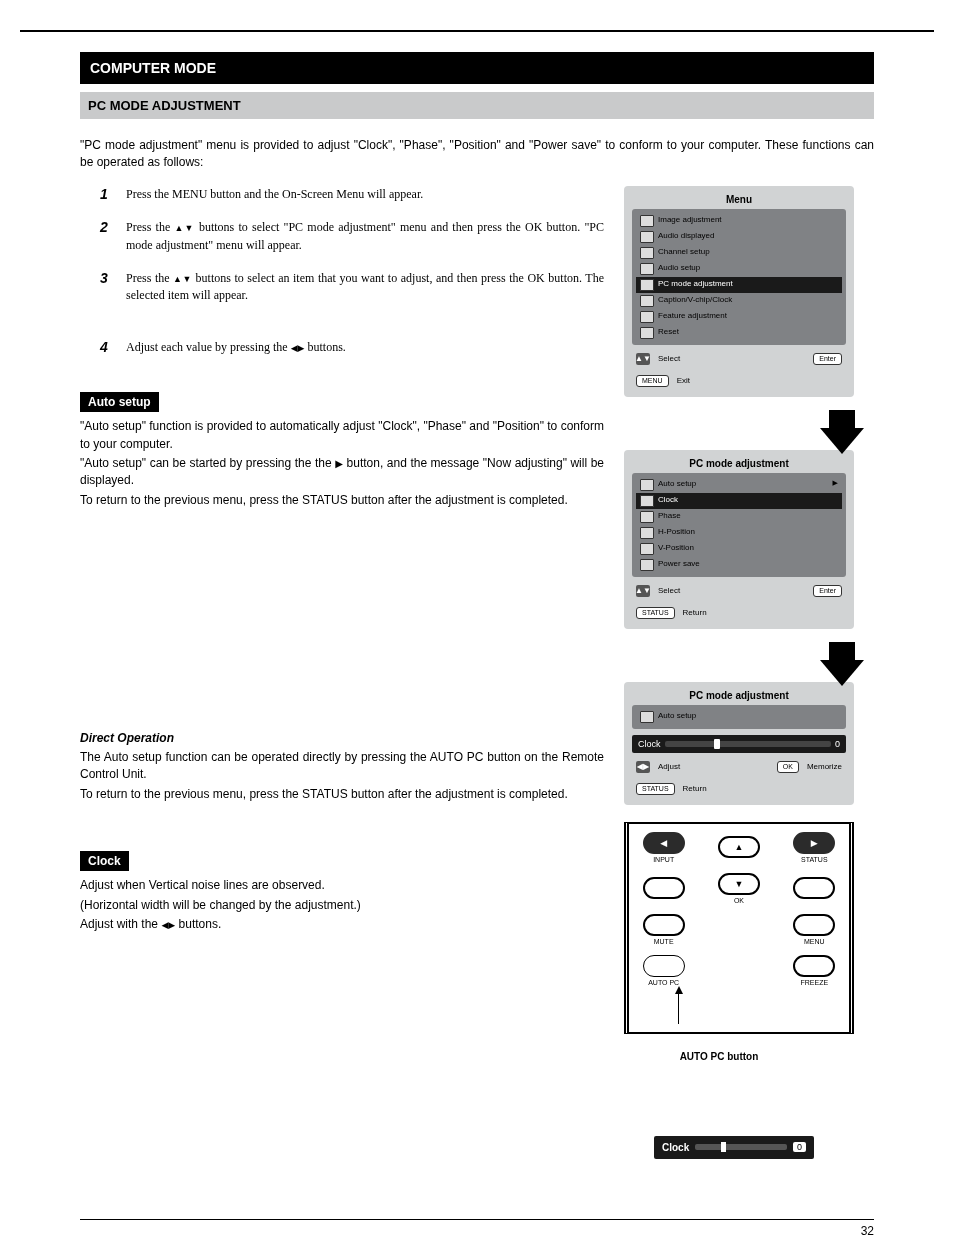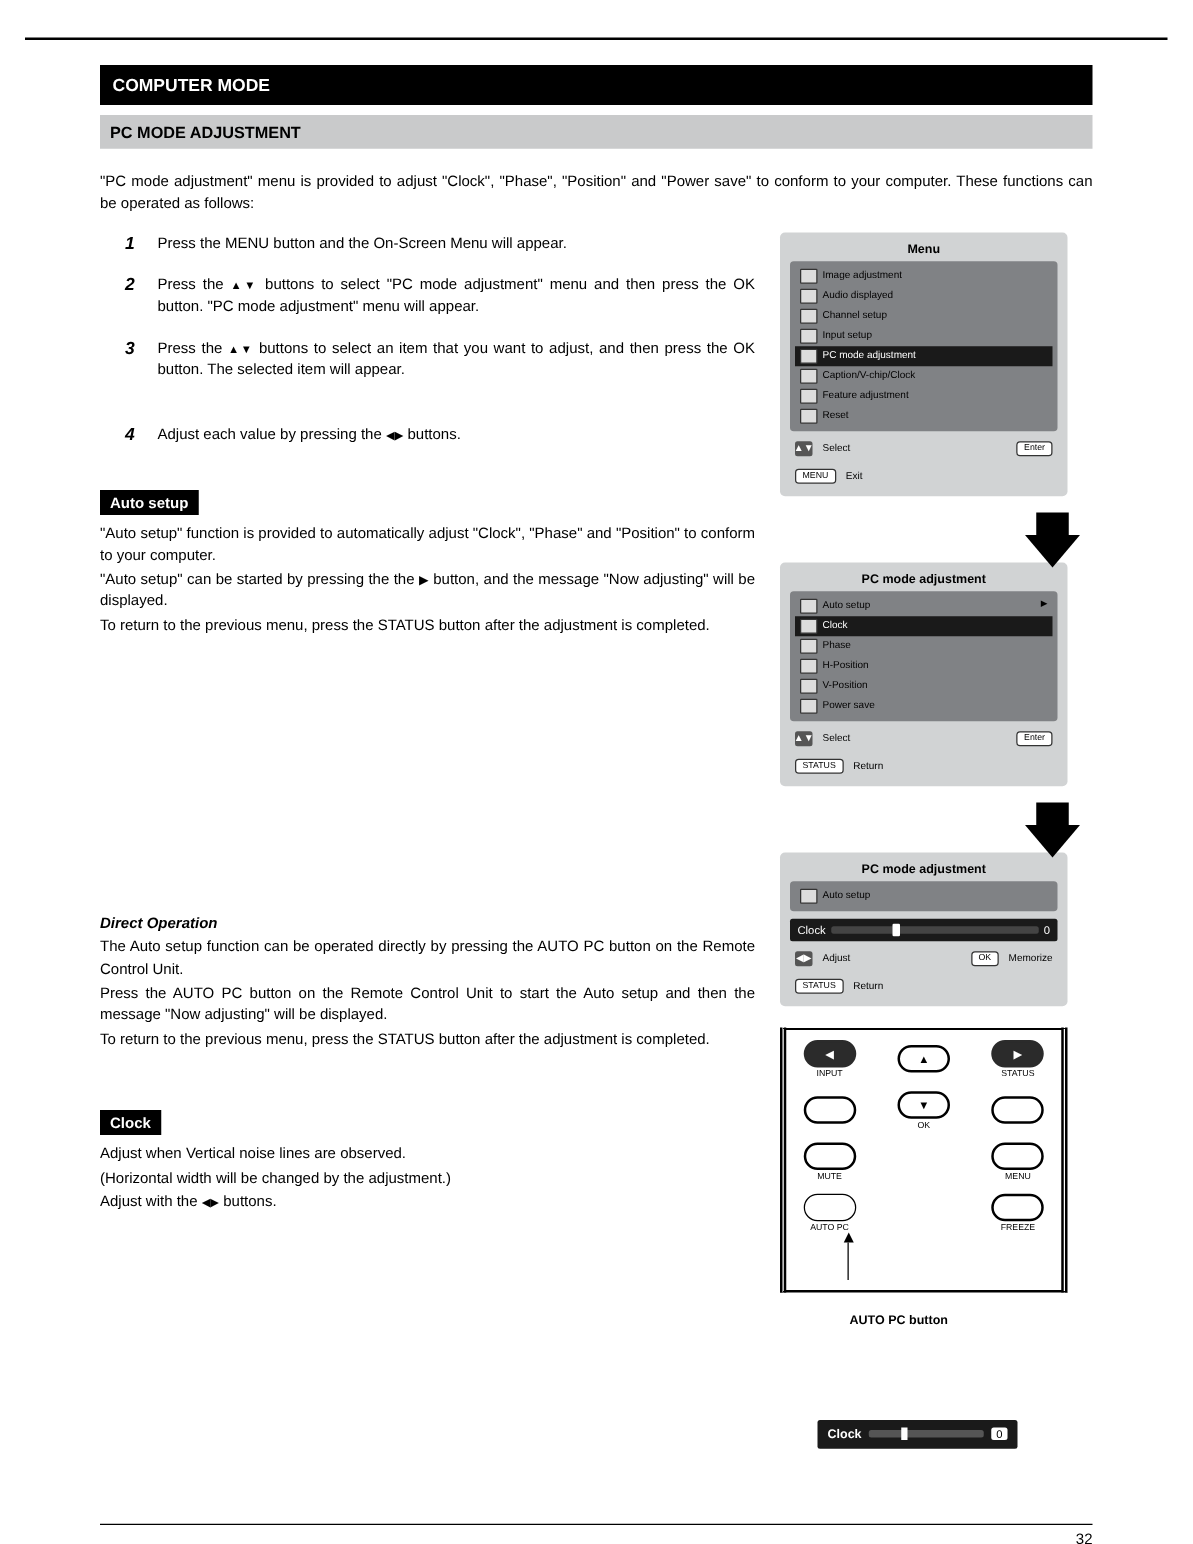--- a/index.html
+++ b/index.html
@@ -62,20 +62,21 @@
   .step-num {
     flex: 0 0 26px;
     font-style: italic;
     font-weight: bold;
     font-size: 14px;
   }
   .step-text {
     flex: 1 1 auto;
     text-align: justify;
     line-height: 1.45;
+    font-family: Liberation Serif, serif;
   }
   .sub-head {
     background: #000;
     color: #fff;
     display: inline-block;
     padding: 3px 8px;
     font-weight: bold;
     font-size: 12px;
     margin: 6px 0 6px 0;
   }
@@ -296,21 +297,20 @@
       <p class="para-just">"Auto setup" function is provided to automatically adjust "Clock", "Phase" and "Position" to conform to your computer.</p>
       <p class="para-just">
         <span>"Auto setup" can be started by pressing the the </span><span class="glyph tri-play"></span><span> button, and the message "Now adjusting" will be displayed.</span>
       </p>
       <p class="para-just">To return to the previous menu, press the STATUS button after the adjustment is completed.</p>
 
       <div style="height:220px"></div>
 
       <div style="font-weight:bold;font-style:italic;font-size:12px;margin-bottom:4px">Direct Operation</div>
       <p class="para-just">The Auto setup function can be operated directly by pressing the AUTO PC button on the Remote Control Unit.</p>
-      <p class="para-just">Press the AUTO PC button on the Remote Control Unit to start the Auto setup and then the message "Now adjusting" will be displayed.</p>
       <p class="para-just">To return to the previous menu, press the STATUS button after the adjustment is completed.</p>
 
       <div style="height:40px"></div>
 
       <div class="sub-head">Clock</div>
       <p class="para-just">Adjust when Vertical noise lines are observed.</p>
       <p class="para-just">(Horizontal width will be changed by the adjustment.)</p>
       <p class="para-just">
         <span>Adjust with the </span><span class="glyph tri-left"></span><span class="glyph tri-right"></span><span> buttons.</span>
       </p>
@@ -329,21 +329,21 @@
             <div class="osd-row">
               <span class="osd-icon"></span>
               <span>Audio displayed</span>
             </div>
             <div class="osd-row">
               <span class="osd-icon"></span>
               <span>Channel setup</span>
             </div>
             <div class="osd-row">
               <span class="osd-icon"></span>
-              <span>Input setup</span>
+              <span>Audio setup</span>
             </div>
             <div class="osd-row sel">
               <span class="osd-icon"></span>
               <span>PC mode adjustment</span>
             </div>
             <div class="osd-row">
               <span class="osd-icon"></span>
               <span>Caption/V-chip/Clock</span>
             </div>
             <div class="osd-row">

